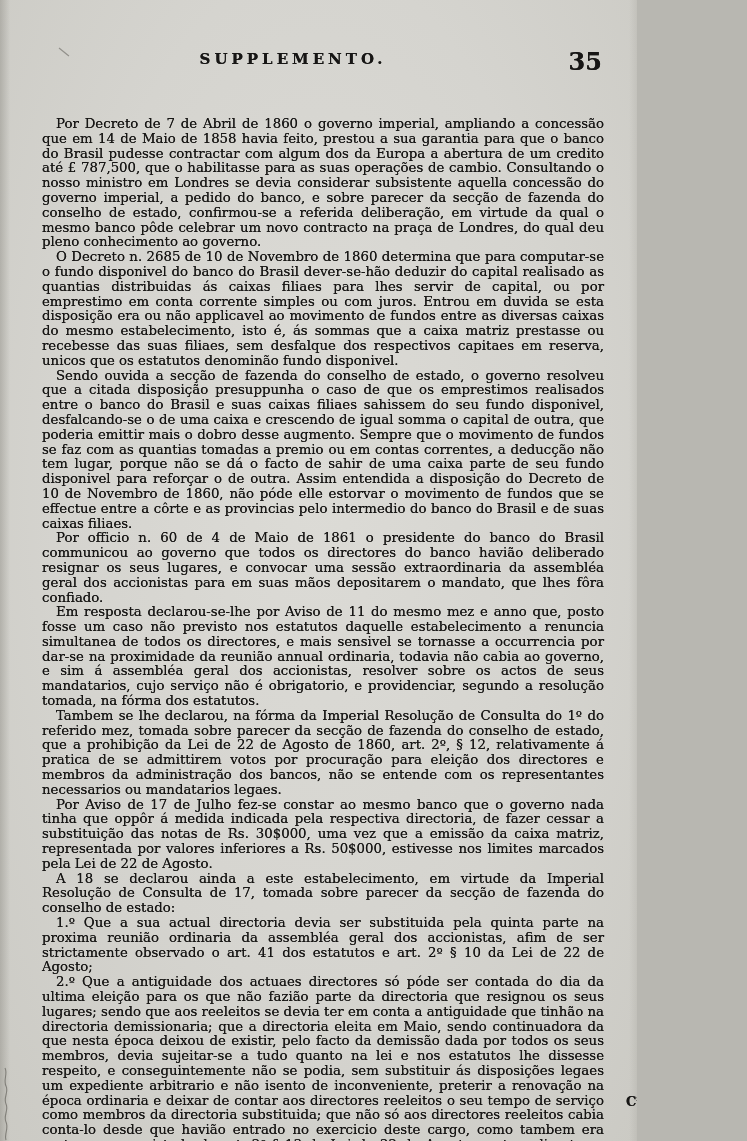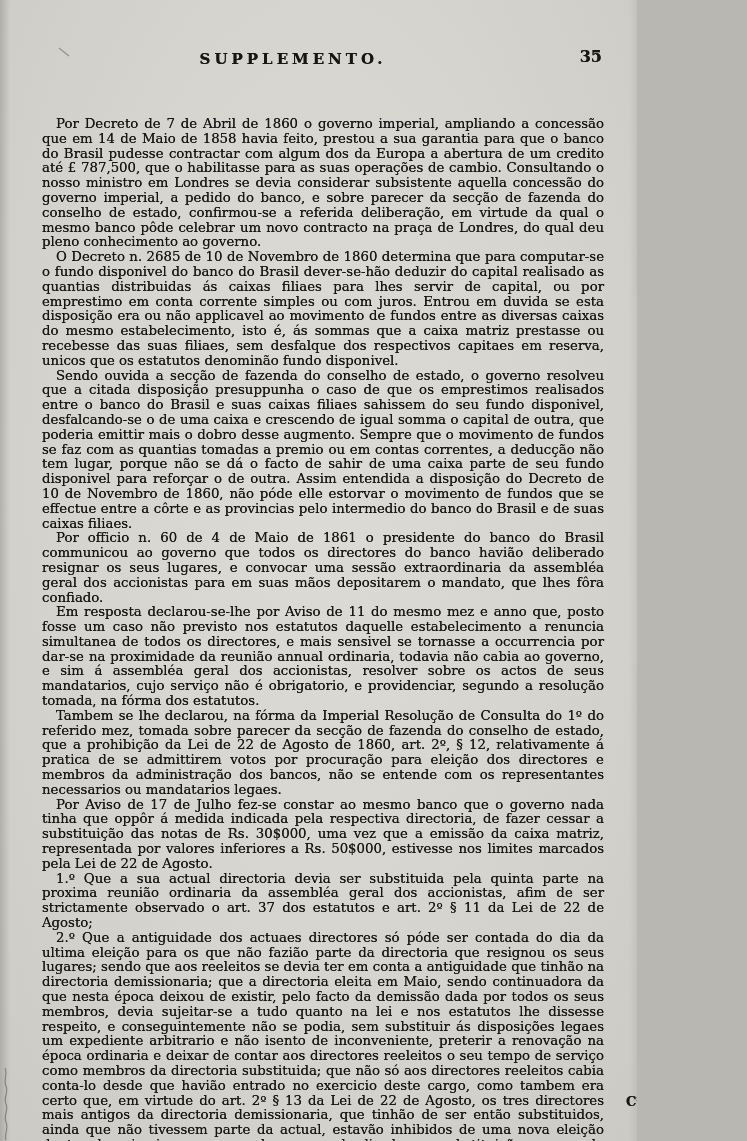--- a/index.html
+++ b/index.html
@@ -34,21 +34,21 @@
     text-align: center;
     font-size: 15px;
     font-weight: bold;
     letter-spacing: 4px;
     text-shadow: 0 0 0.6px rgba(20,20,18,0.85);
   }
   .header .page-number {
     position: absolute;
     right: 2px;
     top: -3px;
-    font-size: 16px;
+    font-size: 24px;
     font-weight: bold;
     text-shadow: 0 0 0.6px rgba(20,20,18,0.85);
   }
   .text-block {
     position: absolute;
     top: 79px;
     left: 42px;
     right: 33px;
     font-size: 13.3px;
     line-height: 14.8px;
@@ -101,21 +101,22 @@
   </div>
 
   <div class="text-block">
     <p>Por Decreto de 7 de Abril de 1860 o governo imperial, ampliando a concessão que em 14 de Maio de 1858 havia feito, prestou a sua garantia para que o banco do Brasil pudesse contractar com algum dos da Europa a abertura de um credito até £ 787,500, que o habilitasse para as suas operações de cambio. Consultando o nosso ministro em Londres se devia considerar subsistente aquella concessão do governo imperial, a pedido do banco, e sobre parecer da secção de fazenda do conselho de estado, confirmou-se a referida deliberação, em virtude da qual o mesmo banco pôde celebrar um novo contracto na praça de Londres, do qual deu pleno conhecimento ao governo.</p>
     <p>O Decreto n. 2685 de 10 de Novembro de 1860 determina que para computar-se o fundo disponivel do banco do Brasil dever-se-hão deduzir do capital realisado as quantias distribuidas ás caixas filiaes para lhes servir de capital, ou por emprestimo em conta corrente simples ou com juros. Entrou em duvida se esta disposição era ou não applicavel ao movimento de fundos entre as diversas caixas do mesmo estabelecimento, isto é, ás sommas que a caixa matriz prestasse ou recebesse das suas filiaes, sem desfalque dos respectivos capitaes em reserva, unicos que os estatutos denominão fundo disponivel.</p>
     <p>Sendo ouvida a secção de fazenda do conselho de estado, o governo resolveu que a citada disposição presuppunha o caso de que os emprestimos realisados entre o banco do Brasil e suas caixas filiaes sahissem do seu fundo disponivel, desfalcando-se o de uma caixa e crescendo de igual somma o capital de outra, que poderia emittir mais o dobro desse augmento. Sempre que o movimento de fundos se faz com as quantias tomadas a premio ou em contas correntes, a deducção não tem lugar, porque não se dá o facto de sahir de uma caixa parte de seu fundo disponivel para reforçar o de outra. Assim entendida a disposição do Decreto de 10 de Novembro de 1860, não póde elle estorvar o movimento de fundos que se effectue entre a côrte e as provincias pelo intermedio do banco do Brasil e de suas caixas filiaes.</p>
     <p>Por officio n. 60 de 4 de Maio de 1861 o presidente do banco do Brasil communicou ao governo que todos os directores do banco havião deliberado resignar os seus lugares, e convocar uma sessão extraordinaria da assembléa geral dos accionistas para em suas mãos depositarem o mandato, que lhes fôra confiado.</p>
     <p>Em resposta declarou-se-lhe por Aviso de 11 do mesmo mez e anno que, posto fosse um caso não previsto nos estatutos daquelle estabelecimento a renuncia simultanea de todos os directores, e mais sensivel se tornasse a occurrencia por dar-se na proximidade da reunião annual ordinaria, todavia não cabia ao governo, e sim á assembléa geral dos accionistas, resolver sobre os actos de seus mandatarios, cujo serviço não é obrigatorio, e providenciar, segundo a resolução tomada, na fórma dos estatutos.</p>
     <p>Tambem se lhe declarou, na fórma da Imperial Resolução de Consulta do 1º do referido mez, tomada sobre parecer da secção de fazenda do conselho de estado, que a prohibição da Lei de 22 de Agosto de 1860, art. 2º, § 12, relativamente á pratica de se admittirem votos por procuração para eleição dos directores e membros da administração dos bancos, não se entende com os representantes necessarios ou mandatarios legaes.</p>
     <p>Por Aviso de 17 de Julho fez-se constar ao mesmo banco que o governo nada tinha que oppôr á medida indicada pela respectiva directoria, de fazer cessar a substituição das notas de Rs. 30$000, uma vez que a emissão da caixa matriz, representada por valores inferiores a Rs. 50$000, estivesse nos limites marcados pela Lei de 22 de Agosto.</p>
-    <p>1.º Que a sua actual directoria devia ser substituida pela quinta parte na proxima reunião ordinaria da assembléa geral dos accionistas, afim de ser strictamente observado o art. 37 dos estatutos e art. 2º § 11 da Lei de 22 de Agosto;</p>
+    <p>A 18 se declarou ainda a este estabelecimento, em virtude da Imperial Resolução de Consulta de 17, tomada sobre parecer da secção de fazenda do conselho de estado:</p>
+    <p>1.º Que a sua actual directoria devia ser substituida pela quinta parte na proxima reunião ordinaria da assembléa geral dos accionistas, afim de ser strictamente observado o art. 41 dos estatutos e art. 2º § 10 da Lei de 22 de Agosto;</p>
     <p>2.º Que a antiguidade dos actuaes directores só póde ser contada do dia da ultima eleição para os que não fazião parte da directoria que resignou os seus lugares; sendo que aos reeleitos se devia ter em conta a antiguidade que tinhão na directoria demissionaria; que a directoria eleita em Maio, sendo continuadora da que nesta época deixou de existir, pelo facto da demissão dada por todos os seus membros, devia sujeitar-se a tudo quanto na lei e nos estatutos lhe dissesse respeito, e conseguintemente não se podia, sem substituir ás disposições legaes um expediente arbitrario e não isento de inconveniente, preterir a renovação na época ordinaria e deixar de contar aos directores reeleitos o seu tempo de serviço como membros da directoria substituida; que não só aos directores reeleitos cabia conta-lo desde que havião entrado no exercicio deste cargo, como tambem era certo que, em virtude do art. 2º § 13 da Lei de 22 de Agosto, os tres directores mais antigos da directoria demissionaria, que tinhão de ser então substituidos, ainda que não tivessem parte da actual, estavão inhibidos de uma nova eleição dentro do primeiro anno, que decorresse do dia de sua substituição, porque de outra sorte poderia ser frustrada a disposição legal que prohibe a reeleição immediata.</p>
   </div>
 
   <div class="footer-mark">C*</div>
 
   <svg class="scan-artifact-left" viewBox="0 0 10 75">
     <path d="M4,2 C7,8 2,14 5,20 C8,26 2,32 5,38 C8,44 2,50 5,56 C8,62 3,68 5,74" stroke="#4e4c46" stroke-width="1.1" fill="none"></path>
   </svg>
 
 </div>

